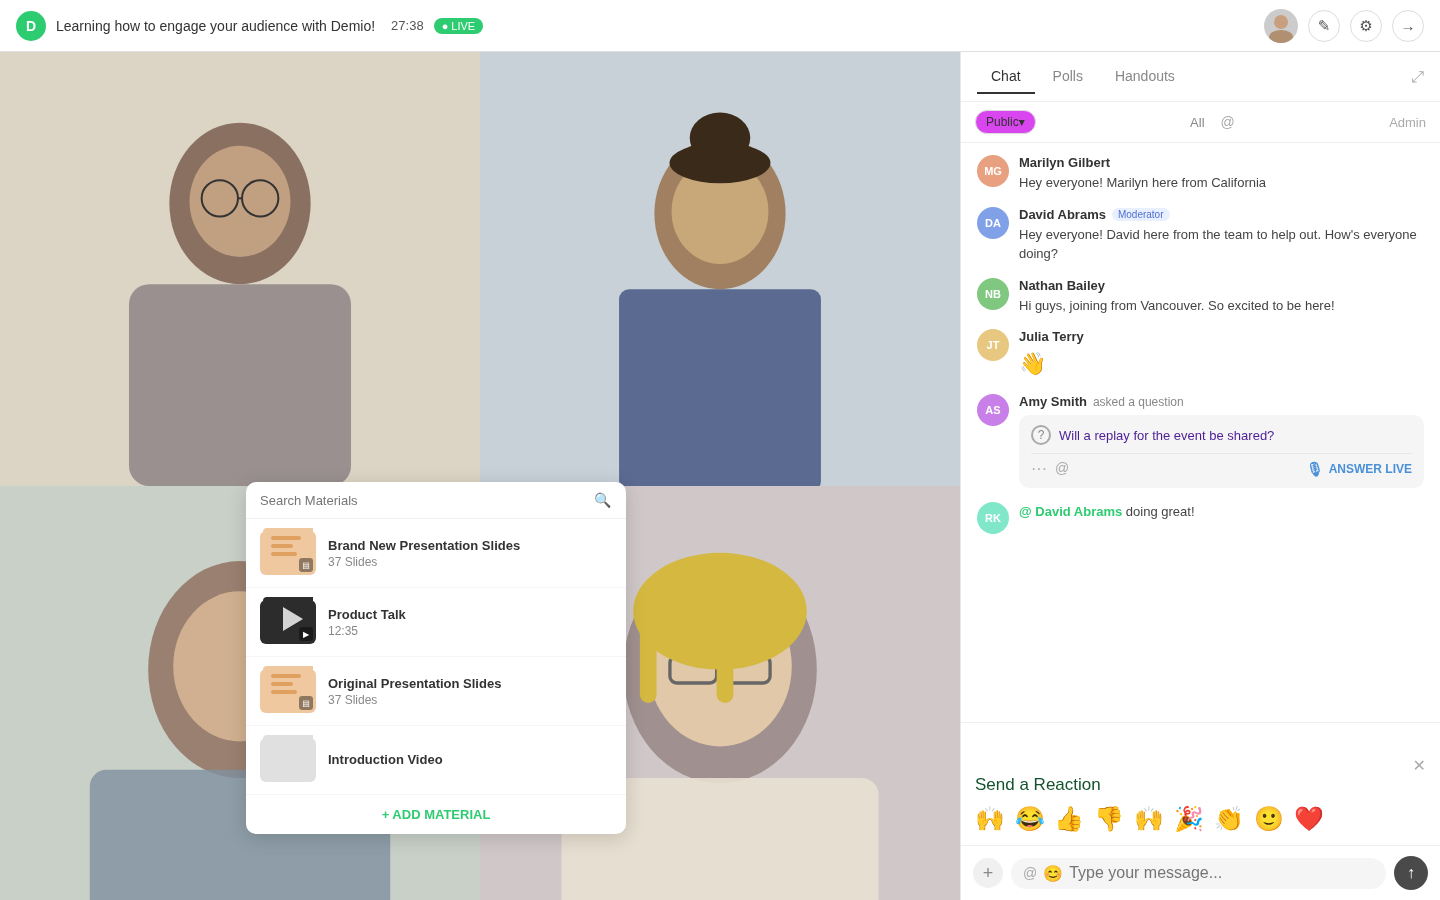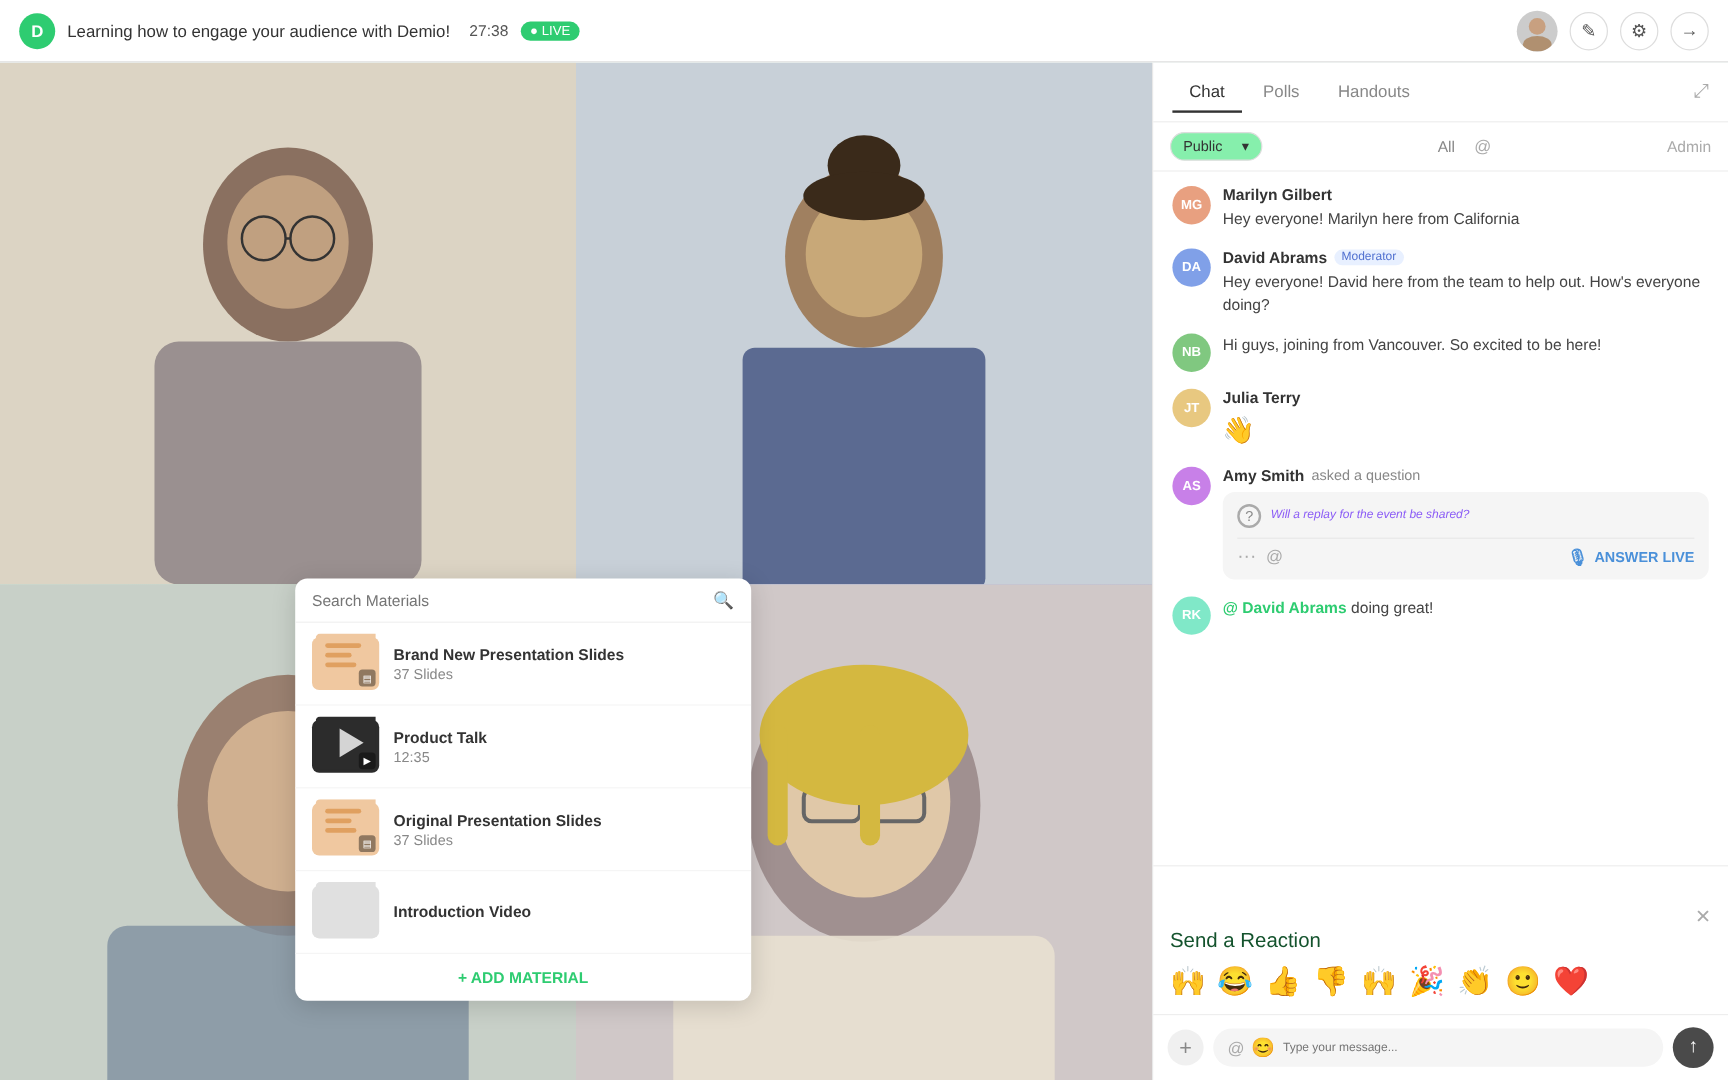--- a/index.html
+++ b/index.html
@@ -142,23 +142,23 @@
       margin-left: auto;
       color: #aaa; font-size: 16px; cursor: pointer;
     }
     .panel-filter {
       display: flex; align-items: center;
       padding: 8px 14px;
       gap: 8px;
       border-bottom: 1px solid #eee;
     }
     .filter-btn {
-      display: flex; align-items: center; gap: 16px;
+      display: flex; align-items: center; gap: 0;
       padding: 4px 10px; border: 1px solid #ddd; border-radius: 15px;
-      font-size: 12px; color: #333; cursor: pointer; background: #86efac;
+      font-size: 12px; color: #333; cursor: pointer; background: #d946ef;
     }
     .filter-at { color: #aaa; font-size: 14px; }
 
     
     .chat-messages {
       flex: 1;
       overflow-y: auto;
       padding: 12px 16px;
       display: flex;
       flex-direction: column;
@@ -196,21 +196,21 @@
     }
     .question-bubble-inner {
       display: flex; align-items: center; gap: 8px;
     }
     .q-icon {
       width: 20px; height: 20px; border-radius: 50%;
       border: 2px solid #aaa;
       display: flex; align-items: center; justify-content: center;
       color: #888; font-size: 12px; flex-shrink: 0;
     }
-    .q-text { font-size: 10px; color: #8b5cf6; font-style: italic; }
+    .q-text { font-size: 13px; color: #4c1d95; }
     .question-actions {
       display: flex; align-items: center; justify-content: space-between;
       margin-top: 8px; padding-top: 6px; border-top: 1px solid #e8e8e8;
     }
     .q-action-left { display: flex; gap: 8px; }
     .q-dots { color: #aaa; font-size: 16px; }
     .q-at { color: #aaa; font-size: 14px; }
     .answer-live-btn {
       display: flex; align-items: center; gap: 5px;
       color: #4a90d9; font-size: 12px; font-weight: 600; cursor: pointer;
@@ -246,21 +246,21 @@
     }
     .chat-input-inner {
       flex: 1; display: flex; align-items: center;
       background: #f5f5f5; border-radius: 20px;
       padding: 6px 12px; gap: 6px;
     }
     .chat-input-at { color: #aaa; font-size: 14px; }
     .chat-input-emoji { font-size: 16px; cursor: pointer; }
     .chat-input-field {
       flex: 1; border: none; background: transparent; outline: none;
-      font-size: 10px; color: #b91c1c;
+      font-size: 16px; color: #b91c1c;
     }
     .chat-send-btn {
       width: 34px; height: 34px; border-radius: 50%; background: #4a4a4a;
       display: flex; align-items: center; justify-content: center;
       color: #fff; font-size: 16px; cursor: pointer;
     }
 
     
     .face-container {
       width: 100%; height: 100%;
@@ -479,20 +479,23 @@
             <span class="chat-name">David Abrams</span>
             <span class="moderator-badge">Moderator</span>
           </div>
           <div class="chat-text">Hey everyone! David here from the team to help out. How's everyone doing?</div>
         </div>
       </div>
 
       <div class="chat-msg">
         <div class="chat-avatar av-3">NB</div>
         <div class="chat-content">
+          <div class="chat-name-row">
+            <span class="chat-name">Nathan Bailey</span>
+          </div>
           <div class="chat-text">Hi guys, joining from Vancouver. So excited to be here!</div>
         </div>
       </div>
 
       <div class="chat-msg">
         <div class="chat-avatar av-4">JT</div>
         <div class="chat-content">
           <div class="chat-name-row">
             <span class="chat-name">Julia Terry</span>
           </div>

